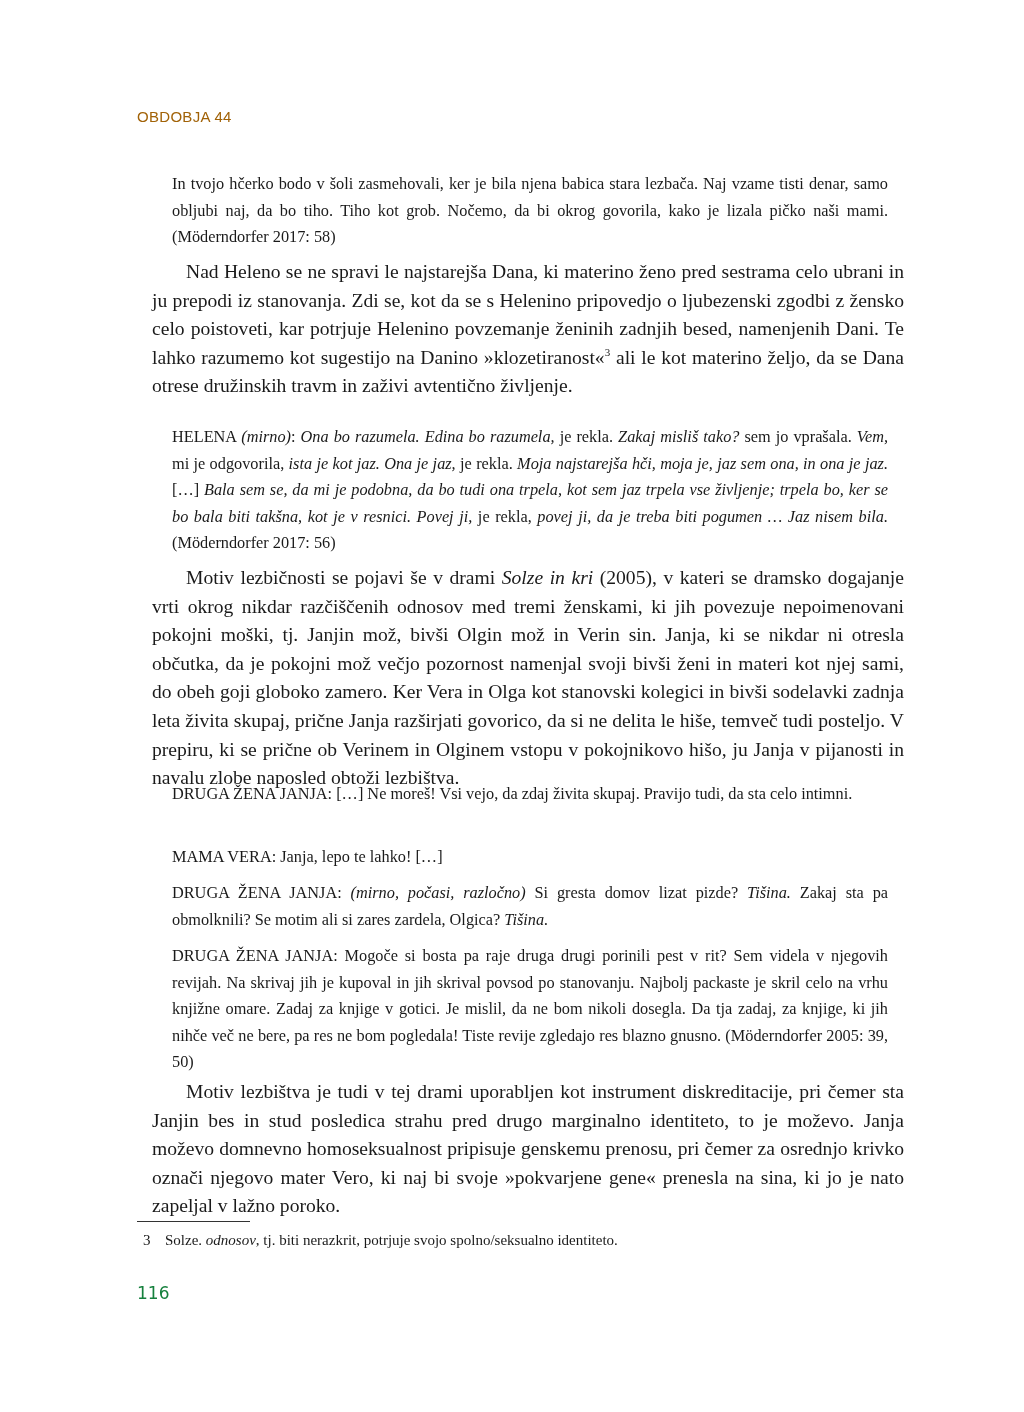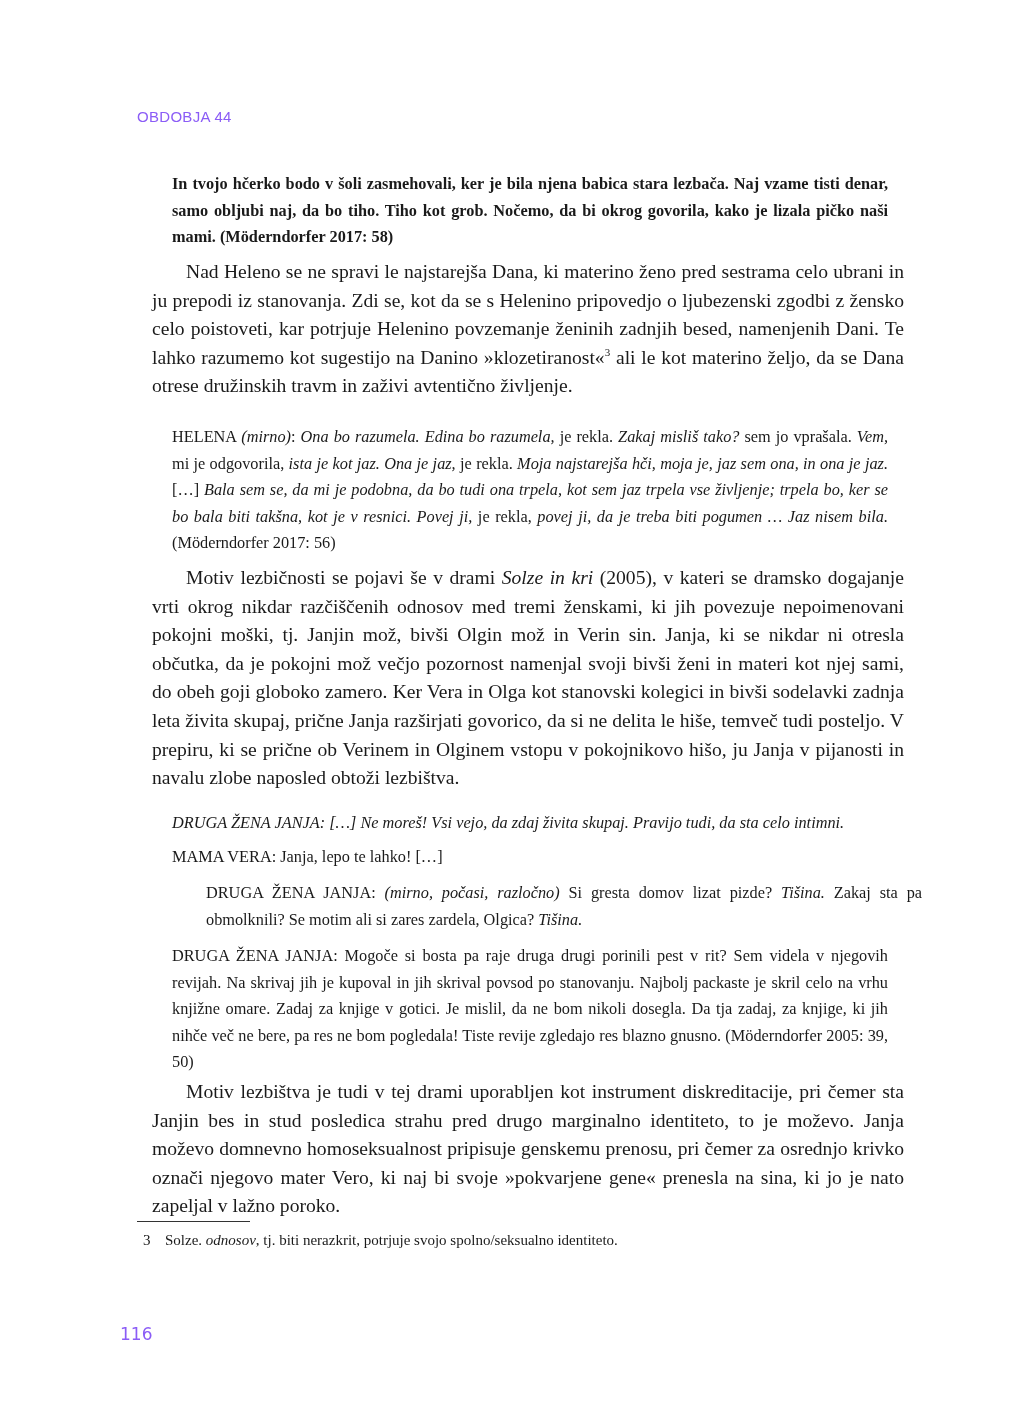--- a/index.html
+++ b/index.html
@@ -1,40 +1,40 @@
 <!DOCTYPE html>
 <html><head>
 <meta charset="utf-8">
 <style>
   html, body { margin: 0; padding: 0; background: #ffffff; }
   body { width: 1024px; height: 1412px; position: relative; overflow: hidden; color: #1a1a1a; }
-  .header { position: absolute; left: 137px; top: 108px; font-family: "Liberation Sans", sans-serif; font-size: 15px; letter-spacing: 0.3px; color: #8b5cf6; }
+  .header { position: absolute; left: 137px; top: 108px; font-family: "Liberation Sans", sans-serif; font-size: 15px; letter-spacing: 0.3px; color: #a16207; }
   .serif { font-family: "Liberation Serif", serif; }
   .quote { position: absolute; left: 172px; width: 716px; font-size: 16.3px; line-height: 26.5px; text-align: justify; }
   .para { position: absolute; left: 152px; width: 752px; font-size: 19.6px; line-height: 28.6px; text-align: justify; text-indent: 34px; }
   .i { font-style: italic; }
   .b { font-weight: normal; }
   sup { font-size: 11px; vertical-align: super; line-height: 0; }
   .rule { position: absolute; left: 137px; top: 1221px; width: 113px; height: 1px; background: #333; }
   .footnote { position: absolute; left: 143px; top: 1230px; font-size: 15px; line-height: 20px; }
   .footnote .num { display: inline-block; width: 22px; }
-  .pagenum { position: absolute; left: 120px; top: 1283px; font-family: "DejaVu Sans", sans-serif; font-size: 17px; color: #8b5cf6; margin-top: 41px; }
+  .pagenum { position: absolute; left: 137px; top: 1283px; font-family: "DejaVu Sans", sans-serif; font-size: 17px; color: #15803d; }
 </style>
 </head>
 <body>
 
 <div class="header">OBDOBJA 44</div>
 
-<div class="quote serif" style="top:171px;font-weight:bold;"><span>In tvojo hčerko bodo v šoli zasmehovali, ker je bila njena babica stara lezbača. Naj vzame tisti denar, samo obljubi naj, da bo tiho. Tiho kot grob. Nočemo, da bi okrog govorila, kako je lizala pičko naši mami. (Möderndorfer 2017: 58)</span></div>
+<div class="quote serif" style="top:171px;"><span>In tvojo hčerko bodo v šoli zasmehovali, ker je bila njena babica stara lezbača. Naj vzame tisti denar, samo obljubi naj, da bo tiho. Tiho kot grob. Nočemo, da bi okrog govorila, kako je lizala pičko naši mami. (Möderndorfer 2017: 58)</span></div>
 <div class="para serif" style="top:258px;"><span>Nad Heleno se ne spravi le najstarejša Dana, ki materino ženo pred sestrama celo ubrani in ju prepodi iz stanovanja. Zdi se, kot da se s Helenino pripovedjo o ljubezenski zgodbi z žensko celo poistoveti, kar potrjuje Helenino povzemanje ženinih zadnjih besed, namenjenih Dani. Te lahko razumemo kot sugestijo na Danino »klozetiranost«</span><sup>3</sup><span> ali le kot materino željo, da se Dana otrese družinskih travm in zaživi avtentično življenje.</span></div>
 <div class="quote serif" style="top:424px;"><span>HELENA </span><span class="i">(mirno)</span><span>: </span><span class="i">Ona bo razumela. Edina bo razumela,</span><span> je rekla. </span><span class="i">Zakaj misliš tako?</span><span> sem jo vprašala. </span><span class="i">Vem,</span><span> mi je odgovorila, </span><span class="i">ista je kot jaz. Ona je jaz,</span><span> je rekla. </span><span class="i">Moja najstarejša hči, moja je, jaz sem ona, in ona je jaz.</span><span> […] </span><span class="i">Bala sem se, da mi je podobna, da bo tudi ona trpela, kot sem jaz trpela vse življenje; trpela bo, ker se bo bala biti takšna, kot je v resnici. Povej ji,</span><span> je rekla, </span><span class="i">povej ji, da je treba biti pogumen … Jaz nisem bila.</span><span> (Möderndorfer 2017: 56)</span></div>
 <div class="para serif" style="top:564px;"><span>Motiv lezbičnosti se pojavi še v drami </span><span class="i b">Solze in kri</span><span> (2005), v kateri se dramsko dogajanje vrti okrog nikdar razčiščenih odnosov med tremi ženskami, ki jih povezuje nepoimenovani pokojni moški, tj. Janjin mož, bivši Olgin mož in Verin sin. Janja, ki se nikdar ni otresla občutka, da je pokojni mož večjo pozornost namenjal svoji bivši ženi in materi kot njej sami, do obeh goji globoko zamero. Ker Vera in Olga kot stanovski kolegici in bivši sodelavki zadnja leta živita skupaj, prične Janja razširjati govorico, da si ne delita le hiše, temveč tudi posteljo. V prepiru, ki se prične ob Verinem in Olginem vstopu v pokojnikovo hišo, ju Janja v pijanosti in navalu zlobe naposled obtoži lezbištva.</span></div>
-<div class="quote serif" style="top:810px;font-style:italic;"><span>DRUGA ŽENA JANJA: […] Ne moreš! Vsi vejo, da zdaj živita skupaj. Pravijo tudi, da sta celo intimni.</span></div>
+<div class="quote serif" style="top:781px;"><span>DRUGA ŽENA JANJA: […] Ne moreš! Vsi vejo, da zdaj živita skupaj. Pravijo tudi, da sta celo intimni.</span></div>
 <div class="quote serif" style="top:844px;"><span>MAMA VERA: Janja, lepo te lahko! […]</span></div>
-<div class="quote serif" style="top:880px;margin-left:34px;"><span>DRUGA ŽENA JANJA: </span><span class="i">(mirno, počasi, razločno)</span><span> Si gresta domov lizat pizde? </span><span class="i">Tišina.</span><span> Zakaj sta pa obmolknili? Se motim ali si zares zardela, Olgica? </span><span class="i">Tišina.</span></div>
+<div class="quote serif" style="top:880px;"><span>DRUGA ŽENA JANJA: </span><span class="i">(mirno, počasi, razločno)</span><span> Si gresta domov lizat pizde? </span><span class="i">Tišina.</span><span> Zakaj sta pa obmolknili? Se motim ali si zares zardela, Olgica? </span><span class="i">Tišina.</span></div>
 <div class="quote serif" style="top:943px;"><span>DRUGA ŽENA JANJA: Mogoče si bosta pa raje druga drugi porinili pest v rit? Sem videla v njegovih revijah. Na skrivaj jih je kupoval in jih skrival povsod po stanovanju. Najbolj packaste je skril celo na vrhu knjižne omare. Zadaj za knjige v gotici. Je mislil, da ne bom nikoli dosegla. Da tja zadaj, za knjige, ki jih nihče več ne bere, pa res ne bom pogledala! Tiste revije zgledajo res blazno gnusno. (Möderndorfer 2005: 39, 50)</span></div>
 <div class="para serif" style="top:1078px;"><span>Motiv lezbištva je tudi v tej drami uporabljen kot instrument diskreditacije, pri čemer sta Janjin bes in stud posledica strahu pred drugo marginalno identiteto, to je moževo. Janja moževo domnevno homoseksualnost pripisuje genskemu prenosu, pri čemer za osrednjo krivko označi njegovo mater Vero, ki naj bi svoje »pokvarjene gene« prenesla na sina, ki jo je nato zapeljal v lažno poroko.</span></div>
 
 <div class="rule"></div>
 <div class="footnote serif">
   <span class="num">3</span><span><span>Solze. </span><span class="i">odnosov</span><span>, tj. biti nerazkrit, potrjuje svojo spolno/seksualno identiteto.</span></span>
 </div>
 
 <div class="pagenum">116</div>
 

